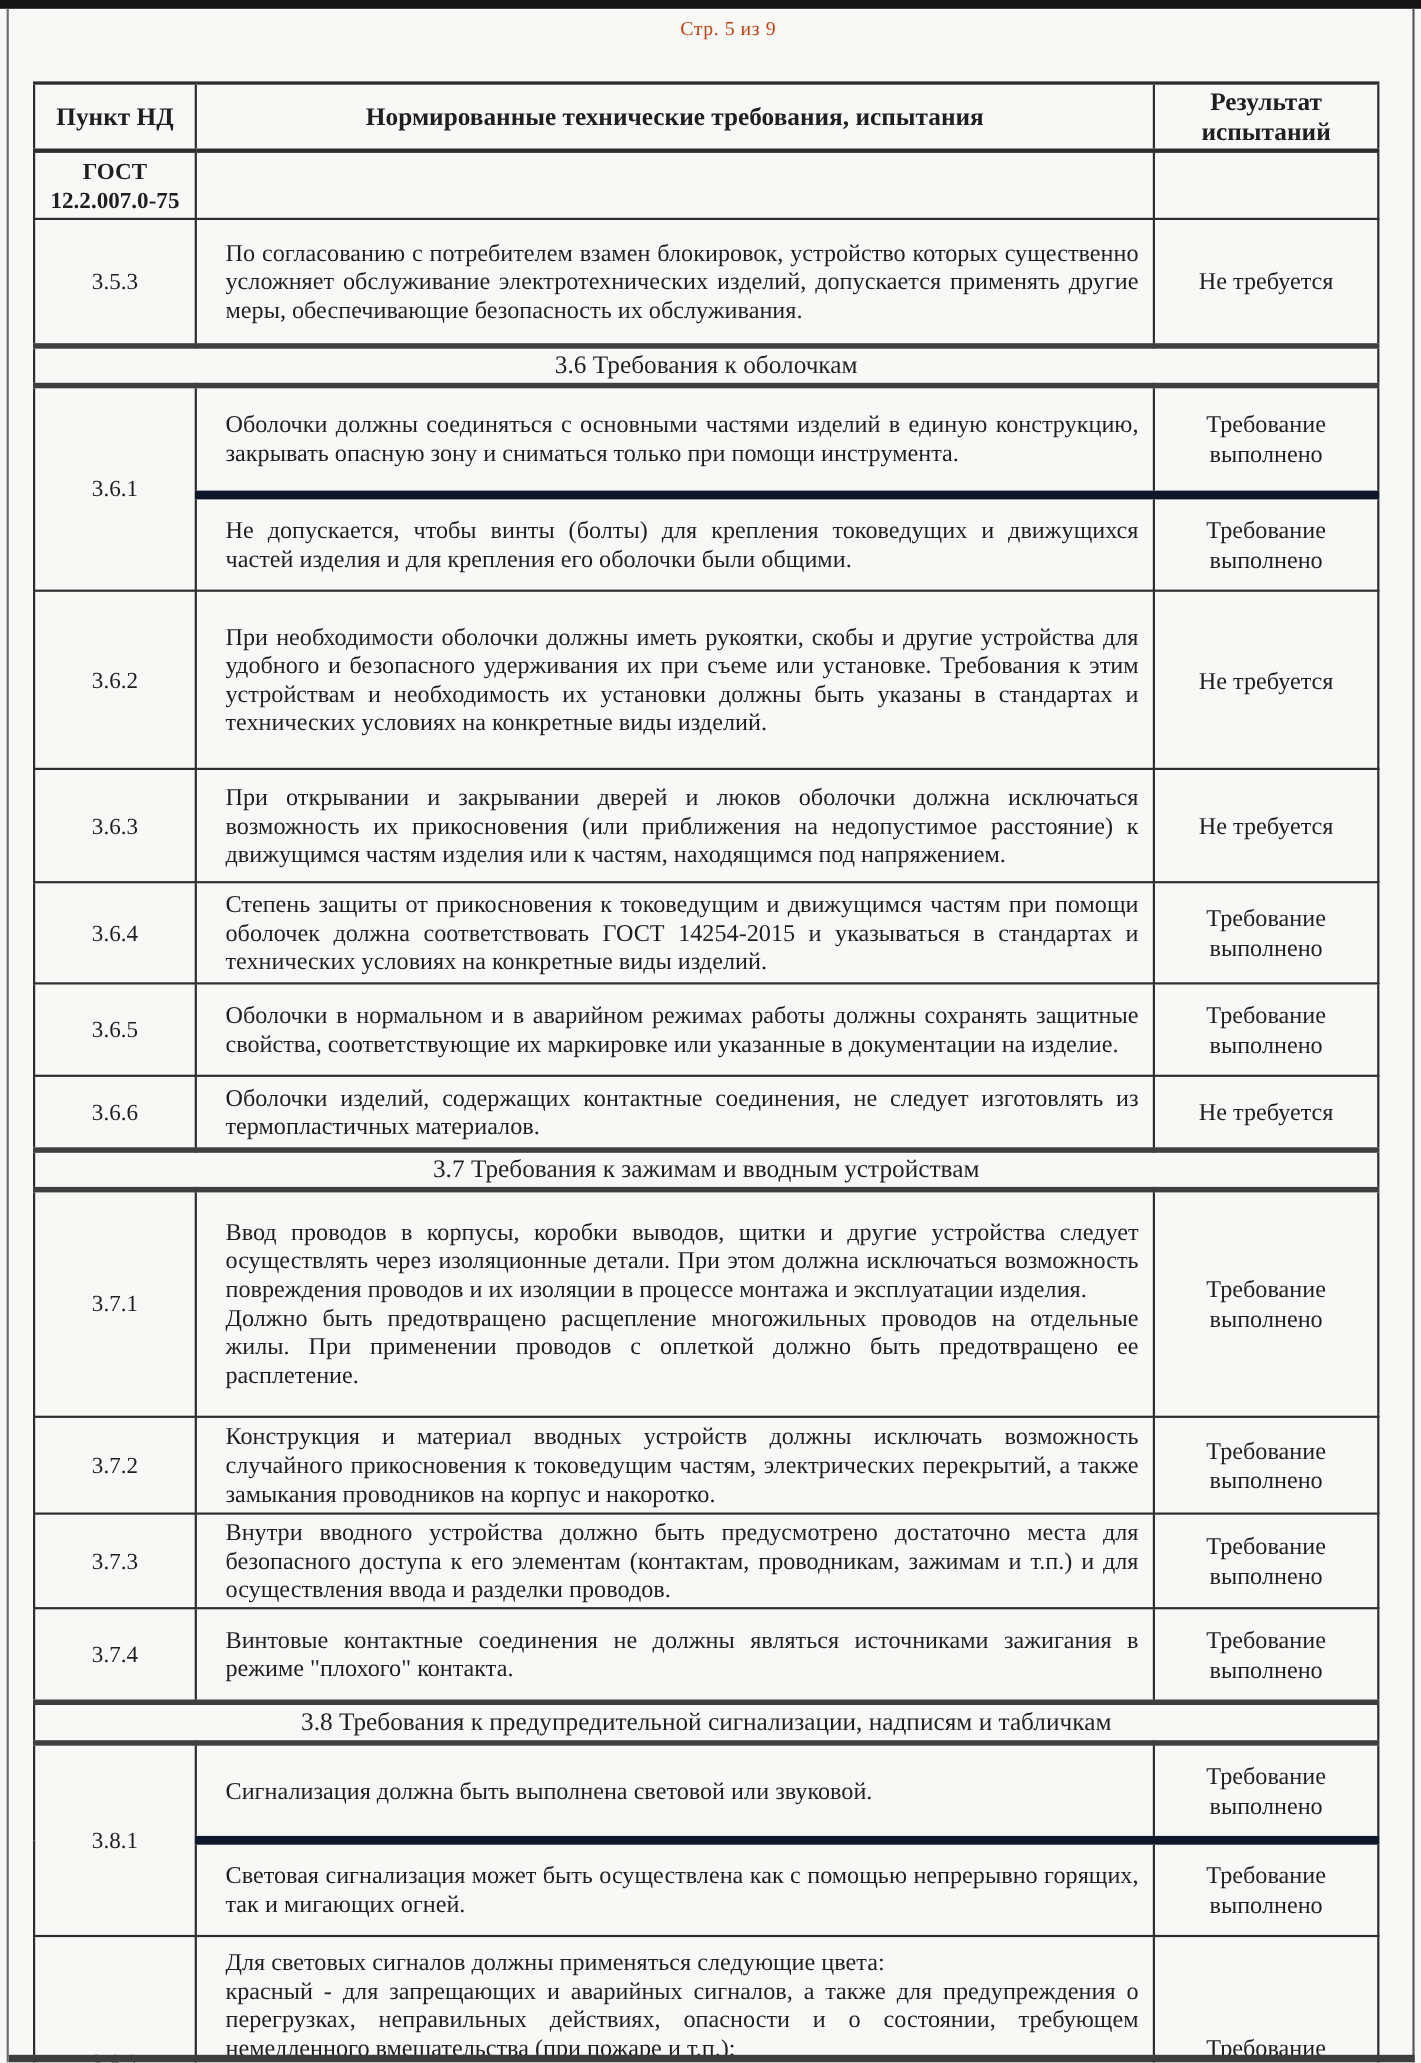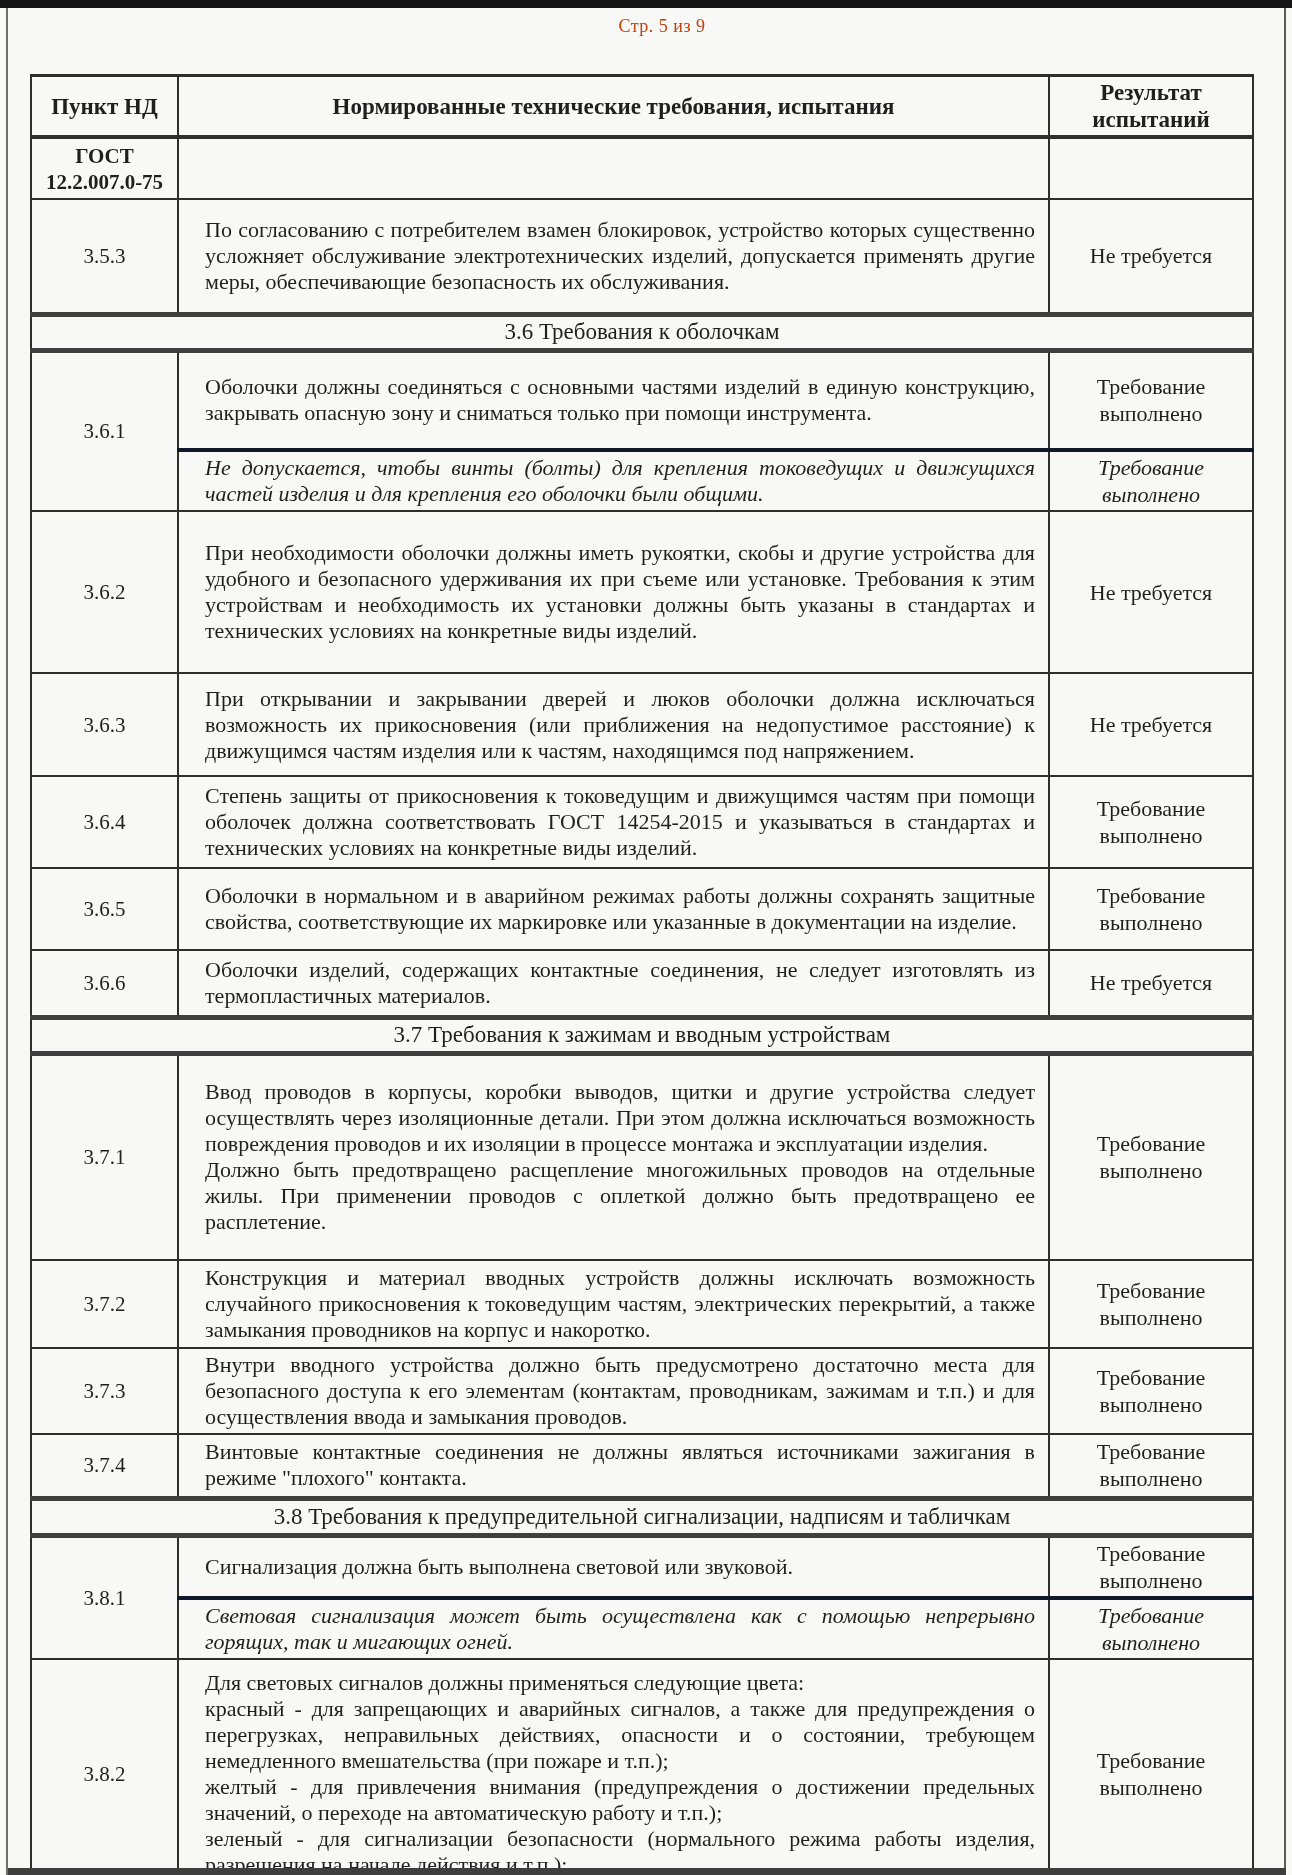--- a/index.html
+++ b/index.html
@@ -72,33 +72,32 @@
     text-align:justify;
     font-size:22px;
     line-height:26px;
     padding:3px 13px 3px 26px;
     white-space:pre-line;
   }
   td.res-cell{
     text-align:center;
     font-size:22px;
     line-height:27px;
-    padding:2px 8px;
+    padding:14px 8px;
   }
   tr.section-row td{
     text-align:center;
     font-weight:normal;
     font-size:23px;
     padding:2px 6px;
     border-top:5px solid #3f3f3f;
     border-bottom:5px solid #3f3f3f;
   }
   tr.subrow td{
-    border-top:4px solid #0f172a;
-    font-style:italic;
+    border-top:8px solid #0f172a;
   }
 </style>
 </head>
 <body>
 
 <div class="page">
   <div class="scan-bar-top"></div>
   <div class="frame-left"></div>
   <div class="frame-right"></div>
 
@@ -185,21 +184,21 @@
     </tr>
 
     <tr style="height:88px">
       <td class="clause-cell">3.7.2</td>
       <td class="req-cell">Конструкция и материал вводных устройств должны исключать возможность случайного прикосновения к токоведущим частям, электрических перекрытий, а также замыкания проводников на корпус и накоротко.</td>
       <td class="res-cell">Требование выполнено</td>
     </tr>
 
     <tr style="height:86px">
       <td class="clause-cell">3.7.3</td>
-      <td class="req-cell">Внутри вводного устройства должно быть предусмотрено достаточно места для безопасного доступа к его элементам (контактам, проводникам, зажимам и т.п.) и для осуществления ввода и замыкания проводов.</td>
+      <td class="req-cell">Внутри вводного устройства должно быть предусмотрено достаточно места для безопасного доступа к его элементам (контактам, проводникам, зажимам и т.п.) и для осуществления ввода и разделки проводов.</td>
       <td class="res-cell">Требование выполнено</td>
     </tr>
 
     <tr style="height:64px">
       <td class="clause-cell">3.7.4</td>
       <td class="req-cell">Винтовые контактные соединения не должны являться источниками зажигания в режиме "плохого" контакта.</td>
       <td class="res-cell">Требование выполнено</td>
     </tr>
 
     <tr class="section-row" style="height:37px">

